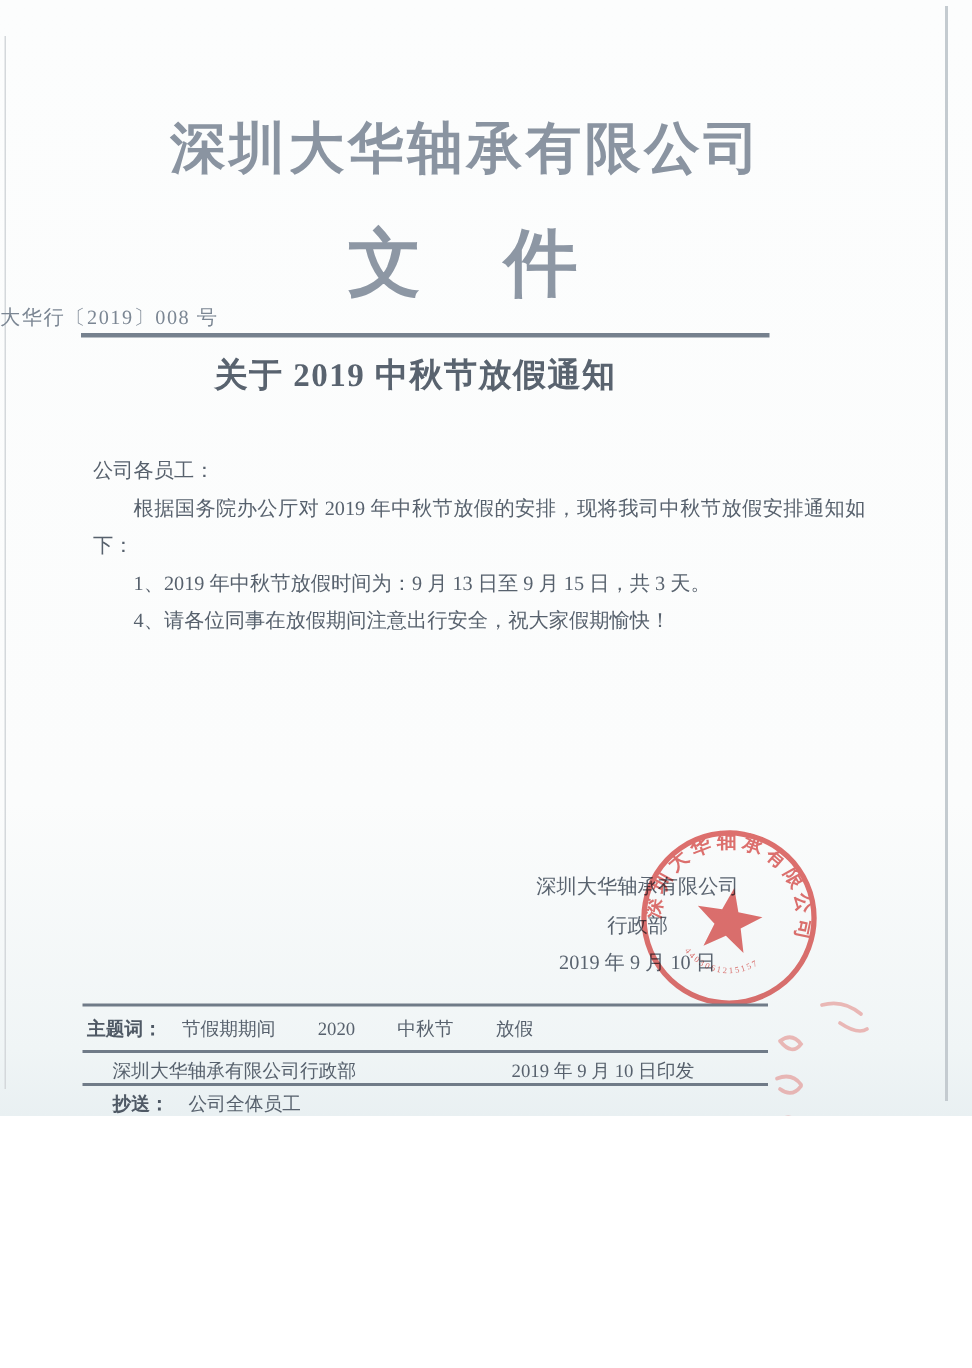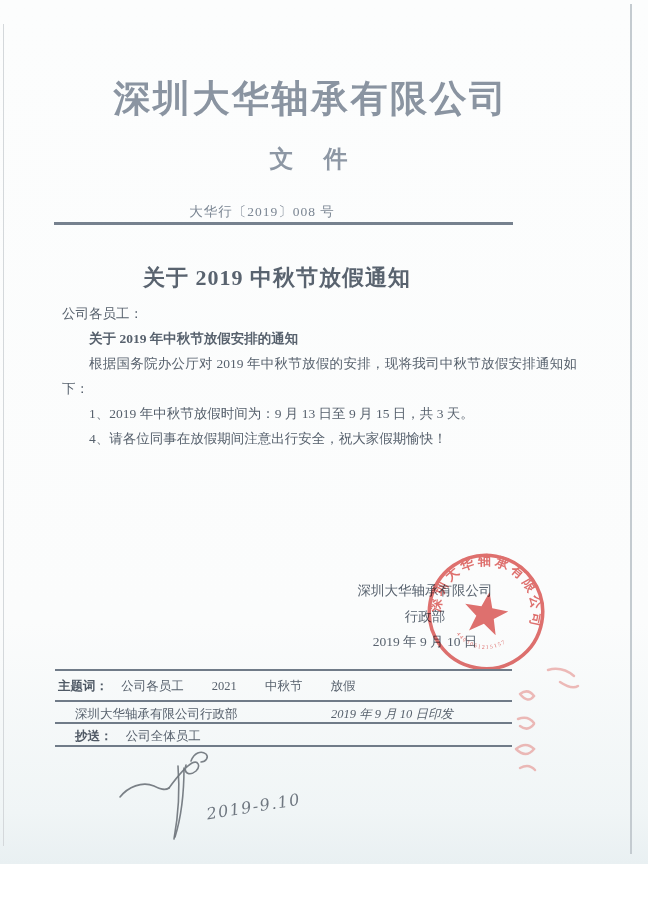--- a/index.html
+++ b/index.html
@@ -3,43 +3,43 @@
 <meta charset="utf-8">
 <style>
   html,body{margin:0;padding:0;}
   body{
     width:648px;height:912px;overflow:hidden;
     background:#ffffff;
     font-family:"Liberation Serif","DejaVu Serif",serif;
     color:#57616d;
   }
   .page{
-    position:relative;width:648px;height:864px;overflow:hidden;
+    position:relative;width:648px;height:744px;overflow:hidden;
     background:linear-gradient(180deg,#fcfdfd 0%,#fbfcfc 72%,#f0f5f6 94%,#e9f0f2 100%);
   }
   .edge-left{position:absolute;left:3px;top:24px;bottom:18px;width:1px;background:#d4d8db;}
   .edge-right{position:absolute;left:630px;top:4px;bottom:10px;width:2px;background:#c4cbd0;}
 
   
   .company-title{
     position:absolute;top:74px;left:0;width:622px;text-align:center;
     font-size:37px;font-weight:600;letter-spacing:2.5px;color:#8a94a1;
   }
   .doc-type{
     position:absolute;top:143px;left:0;width:620px;text-align:center;
-    font-size:24px;font-weight:600;letter-spacing:3px;color:#8d97a4;
+    font-size:49px;font-weight:600;letter-spacing:3px;color:#8d97a4;
   }
   .doc-number{
-    position:absolute;top:203px;left:0;width:524px;text-align:center;
+    position:absolute;top:203px;left:0;width:524px;
     font-size:13.5px;letter-spacing:1px;color:#7b8693;
   }
   .head-rule{position:absolute;left:54px;top:222px;width:459px;height:3px;background:#76818e;}
   .doc-title{
     position:absolute;top:235px;left:0;width:554px;text-align:center;
-    font-size:22px;font-weight:700;letter-spacing:1px;color:#59636f;margin-top:28px;
+    font-size:22px;font-weight:700;letter-spacing:1px;color:#59636f;
   }
 
   
   .body-block{
     position:absolute;left:62px;top:301px;width:515px;
     font-size:13.5px;line-height:25px;text-align:justify;color:#57616d;
   }
   .body-block p{margin:0;}
   .indent{text-indent:27px;}
   .subject{font-weight:700;}
@@ -68,21 +68,21 @@
   .fl3{top:722px;height:1.5px;}
   .fl4{top:745px;height:1.5px;}
   .f-row{position:absolute;left:58px;width:454px;font-size:12.5px;color:#57616d;}
   .f-label{font-weight:700;color:#4f5965;margin-right:10px;}
   .f-row1{top:678px;}
   .f-row2{top:706px;padding-left:17px;}
   .f-row3{top:728px;}
   .f-row4{top:750px;}
   .f-row3 .f-label,.f-row4 .f-label{margin-left:17px;}
   .kw{margin-right:25px;}
-  .f-date{position:absolute;left:273px;top:0;font-style:italic;}
+  .f-date{position:absolute;left:283px;top:0;}
   .f-draft{position:absolute;left:277px;top:0;}
   .f-drafter{margin-left:6px;}
 
   
   .handwriting{position:absolute;left:108px;top:747px;width:210px;height:100px;}
   .handwriting path{fill:none;stroke:#6d737a;stroke-width:1.6;stroke-linecap:round;opacity:.9;}
   .hand-date{
     position:absolute;left:206px;top:797px;font-size:16px;font-style:italic;
     color:#6f7780;letter-spacing:1.5px;transform:rotate(-9deg);
     font-family:"DejaVu Serif","Liberation Serif",serif;
@@ -100,21 +100,20 @@
   <div class="edge-right"></div>
 
   <div class="company-title">深圳大华轴承有限公司</div>
   <div class="doc-type">文　件</div>
   <div class="doc-number">大华行〔2019〕008 号</div>
   <div class="head-rule"></div>
   <div class="doc-title">关于 2019 中秋节放假通知</div>
 
   <div class="body-block">
     <p>公司各员工：</p>
-    <p class="indent subject">关于 2019 年中秋节放假安排的通知</p>
     <p class="indent">根据国务院办公厅对 2019 年中秋节放假的安排，现将我司中秋节放假安排通知如下：</p>
     <p class="indent">1、2019 年中秋节放假时间为：9 月 13 日至 9 月 15 日，共 3 天。</p>
     <p class="indent">4、请各位同事在放假期间注意出行安全，祝大家假期愉快！</p>
   </div>
 
   <div class="sig-block">
     <div>深圳大华轴承有限公司</div>
     <div>行政部</div>
     <div>2019 年 9 月 10 日</div>
   </div>
@@ -142,22 +141,22 @@
     <path d="M 12,104 q 9,-5 15,2"></path>
   </svg>
 
   <div class="fl fl1"></div>
   <div class="fl fl2"></div>
   <div class="fl fl3"></div>
   <div class="fl fl4"></div>
 
   <div class="f-row f-row1">
     <span class="f-label">主题词：</span>
-    <span class="kw">公司各员工</span>
-    <span class="kw">2021</span>
+    <span class="kw">节假期期间</span>
+    <span class="kw">2020</span>
     <span class="kw">中秋节</span>
     <span class="kw">放假</span>
   </div>
   <div class="f-row f-row2">
     <span>深圳大华轴承有限公司行政部</span>
     <span class="f-date">2019 年 9 月 10 日印发</span>
   </div>
   <div class="f-row f-row3">
     <span class="f-label">抄送：</span>
     <span>公司全体员工</span>

